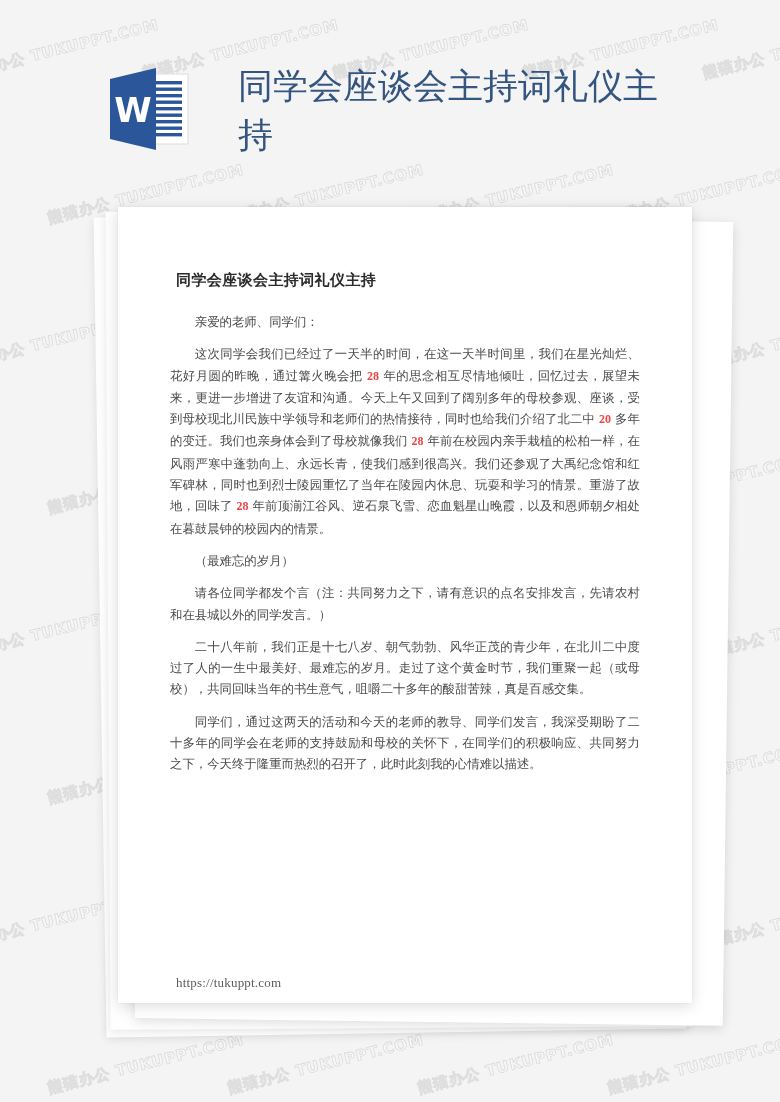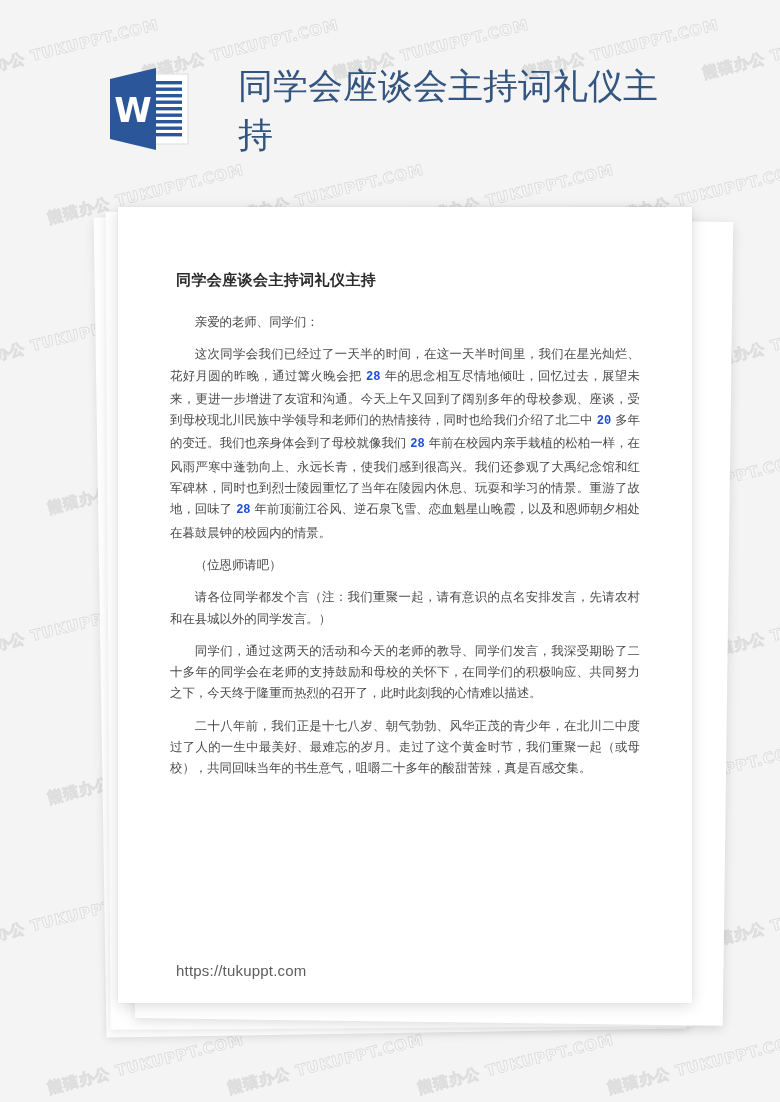--- a/index.html
+++ b/index.html
@@ -146,31 +146,31 @@
     font-size: 12.4px;
     line-height: 21.3px;
     color: #4a4a4a;
     text-align: justify;
   }
   #doc-body p {
     margin: 0 0 11px 0;
     text-indent: 2em;
   }
   #doc-body b {
-    font-family: Liberation Mono, monospace;
+    font-family: Liberation Serif, serif;
     font-weight: bold;
-    color: #1d4ed8;
+    color: #ef4444;
     font-size: 12px;
   }
   #footer-url {
     position: absolute;
     left: 58px;
-    bottom: 24px;
-    font-family: Liberation Sans, sans-serif;
-    font-size: 15px;
+    bottom: 12px;
+    font-family: Liberation Serif, serif;
+    font-size: 13px;
     color: #5d5d5d;
     letter-spacing: .2px;
   }
 </style>
 </head>
 <body>
 
 <div id="page-stack">
   <div class="stack-sheet" id="sheet-back-2"></div>
   <div class="stack-sheet" id="sheet-back-1"></div>
@@ -204,24 +204,24 @@
 </div>
 
 <div id="document-page">
   <div id="page-content">
 
     <div id="doc-heading">同学会座谈会主持词礼仪主持</div>
 
     <div id="doc-body">
         <p>亲爱的老师、同学们：</p>
         <p>这次同学会我们已经过了一天半的时间，在这一天半时间里，我们在星光灿烂、花好月圆的昨晚，通过篝火晚会把 <b>28</b> 年的思念相互尽情地倾吐，回忆过去，展望未来，更进一步增进了友谊和沟通。今天上午又回到了阔别多年的母校参观、座谈，受到母校现北川民族中学领导和老师们的热情接待，同时也给我们介绍了北二中 <b>20</b> 多年的变迁。我们也亲身体会到了母校就像我们 <b>28</b> 年前在校园内亲手栽植的松柏一样，在风雨严寒中蓬勃向上、永远长青，使我们感到很高兴。我们还参观了大禹纪念馆和红军碑林，同时也到烈士陵园重忆了当年在陵园内休息、玩耍和学习的情景。重游了故地，回味了 <b>28</b> 年前顶湔江谷风、逆石泉飞雪、恋血魁星山晚霞，以及和恩师朝夕相处在暮鼓晨钟的校园内的情景。</p>
-        <p>（位恩师请吧）</p>
-        <p>请各位同学都发个言（注：我们重聚一起，请有意识的点名安排发言，先请农村和在县城以外的同学发言。）</p>
+        <p>（最难忘的岁月）</p>
+        <p>请各位同学都发个言（注：共同努力之下，请有意识的点名安排发言，先请农村和在县城以外的同学发言。）</p>
+        <p>二十八年前，我们正是十七八岁、朝气勃勃、风华正茂的青少年，在北川二中度过了人的一生中最美好、最难忘的岁月。走过了这个黄金时节，我们重聚一起（或母校），共同回味当年的书生意气，咀嚼二十多年的酸甜苦辣，真是百感交集。</p>
         <p>同学们，通过这两天的活动和今天的老师的教导、同学们发言，我深受期盼了二十多年的同学会在老师的支持鼓励和母校的关怀下，在同学们的积极响应、共同努力之下，今天终于隆重而热烈的召开了，此时此刻我的心情难以描述。</p>
-        <p>二十八年前，我们正是十七八岁、朝气勃勃、风华正茂的青少年，在北川二中度过了人的一生中最美好、最难忘的岁月。走过了这个黄金时节，我们重聚一起（或母校），共同回味当年的书生意气，咀嚼二十多年的酸甜苦辣，真是百感交集。</p>
       </div>
 
     <div id="footer-url">https://tukuppt.com</div>
   </div>
 </div>
 
 <div id="watermark-layer">
     <div class="wm" style="left: -40px; top: 40px;">熊猫办公 TUKUPPT.COM</div>
     <div class="wm" style="left: 140px; top: 40px;">熊猫办公 TUKUPPT.COM</div>
     <div class="wm" style="left: 330px; top: 40px;">熊猫办公 TUKUPPT.COM</div>

